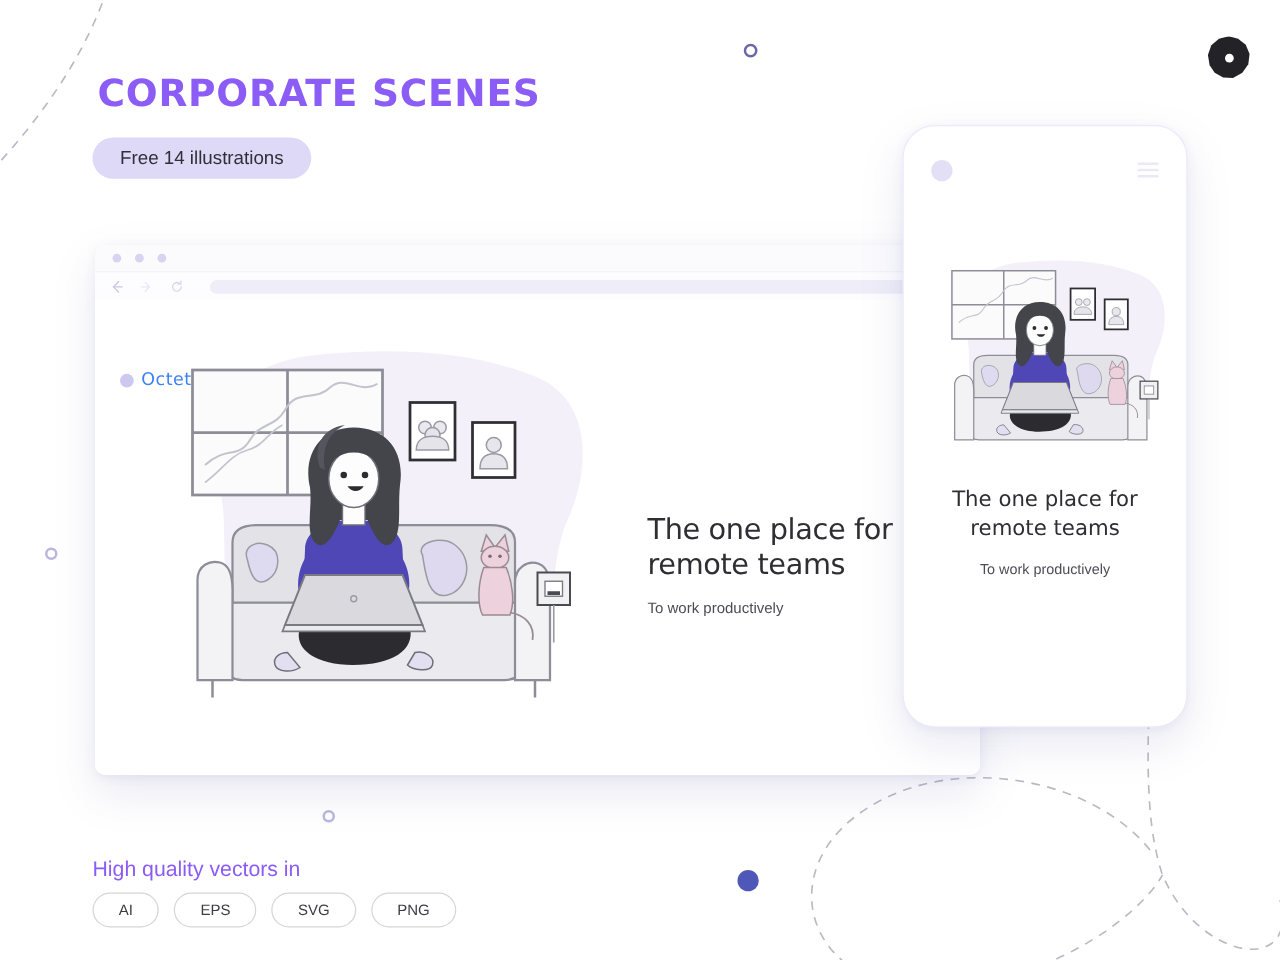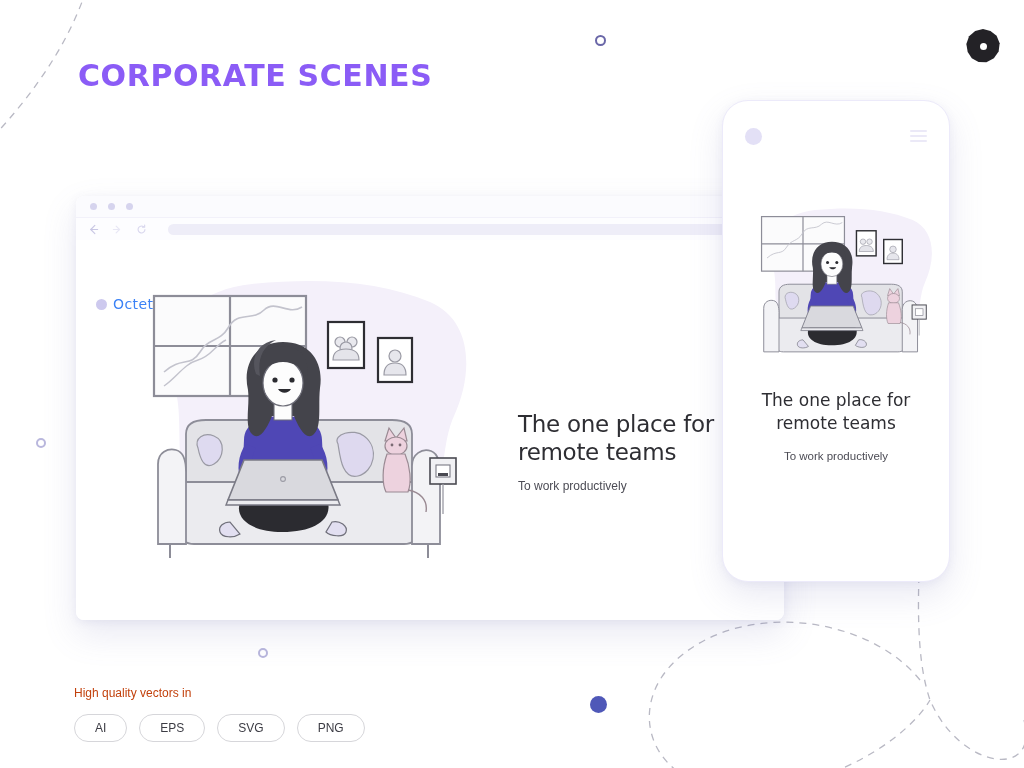--- a/index.html
+++ b/index.html
@@ -97,21 +97,21 @@
     padding:0 22px;
   }
   .phone-logo { width:17px; height:17px; border-radius:50%; background:#e3e0f6; }
   .burger { display:flex; flex-direction:column; gap:3px; }
   .burger span { display:block; width:17px; height:2px; background:#ebe9f7; border-radius:2px; }
   .phone-copy { position:absolute; top:288px; left:0; right:0; text-align:center; padding:0 18px; }
   .phone-h1 { font-size:17px; line-height:23px; color:#2e2e33; font-family:"DejaVu Sans", sans-serif; }
   .phone-sub { margin-top:15px; font-size:11.5px; color:#4c4c55; }
 
   
-  .formats-label { position:absolute; left:74px; top:686px; font-size:12px; color:#c2410c; }
+  .formats-label { position:absolute; left:74px; top:686px; font-size:17px; color:#8b5cf6; }
   .formats { position:absolute; left:74px; top:714px; display:flex; gap:12px; }
   .fmt {
     border:1px solid #d6d6da; border-radius:15px;
     padding:6px 20px; font-size:12px; color:#3c3c44; background:#fff;
     cursor:pointer; font-family:"Liberation Sans", sans-serif; min-width:52px; text-align:center;
   }
 
   svg { display:block; }
 </style>
 </head>
@@ -133,20 +133,21 @@
     <div class="gear-shape" style="left:966px; top:29px;"></div>
     <div class="gear-hole" style="left:980px; top:43px;"></div>
 
     <div class="ring ring-sm" style="left:595px; top:35px;"></div>
     <div class="ring ring-sm-light" style="left:36px; top:438px;"></div>
     <div class="ring ring-sm-light" style="left:258px; top:648px;"></div>
     <div class="dot-filled" style="left:590px; top:696px;"></div>
   </div>
 
   <div class="title">CORPORATE SCENES</div>
+  <div class="badge-free">Free 14 illustrations</div>
 
   <div class="browser">
 
     <div class="browser-titlebar">
       <span class="tl-dot"></span>
       <span class="tl-dot"></span>
       <span class="tl-dot"></span>
     </div>
 
     <div class="browser-navbar">

